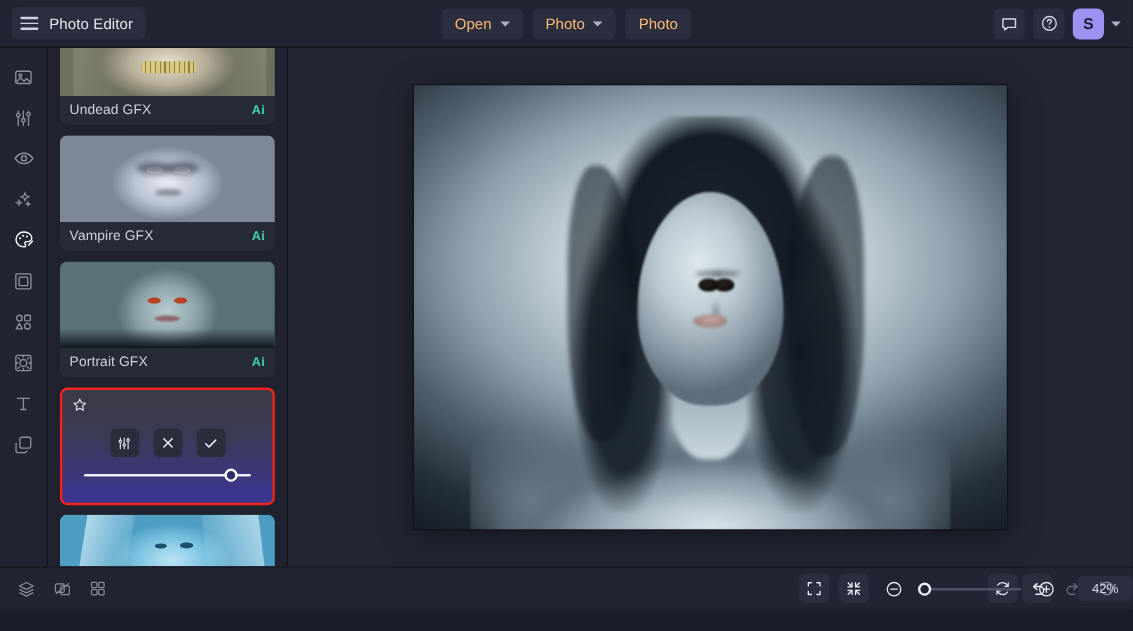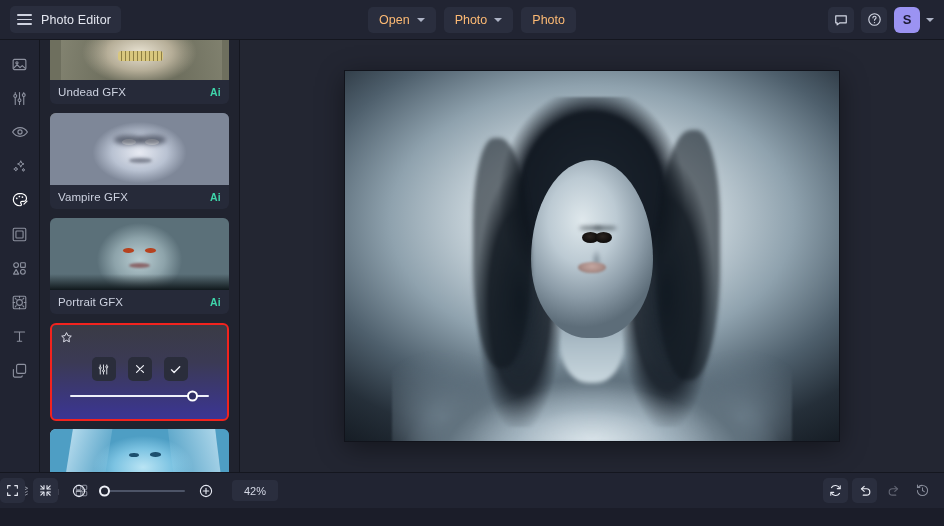--- a/index.html
+++ b/index.html
@@ -250,21 +250,21 @@
     height: 36px; flex: 0 0 36px;
     background: #212432;
     border-top: 1px solid #14161f;
     display: flex; align-items: center;
     padding: 0 9px;
     position: relative;
   }
   .bb-left { display: flex; align-items: center; gap: 5px; }
   .bb-center {
     position: absolute; left: 0; right: 0;
-    display: flex; justify-content: flex-start; align-items: center; gap: 8px;
+    display: flex; justify-content: flex-end; align-items: center; gap: 8px;
     pointer-events: none;
   }
   .bb-center > * { pointer-events: auto; }
   .bb-right { margin-left: auto; display: flex; align-items: center; gap: 4px; }
   .bb-icon {
     width: 25px; height: 25px; border-radius: 5px;
     display: flex; align-items: center; justify-content: center;
     cursor: pointer; opacity: .62;
   }
   .bb-icon.boxed { background: #2a2e3e; opacity: 1; }

